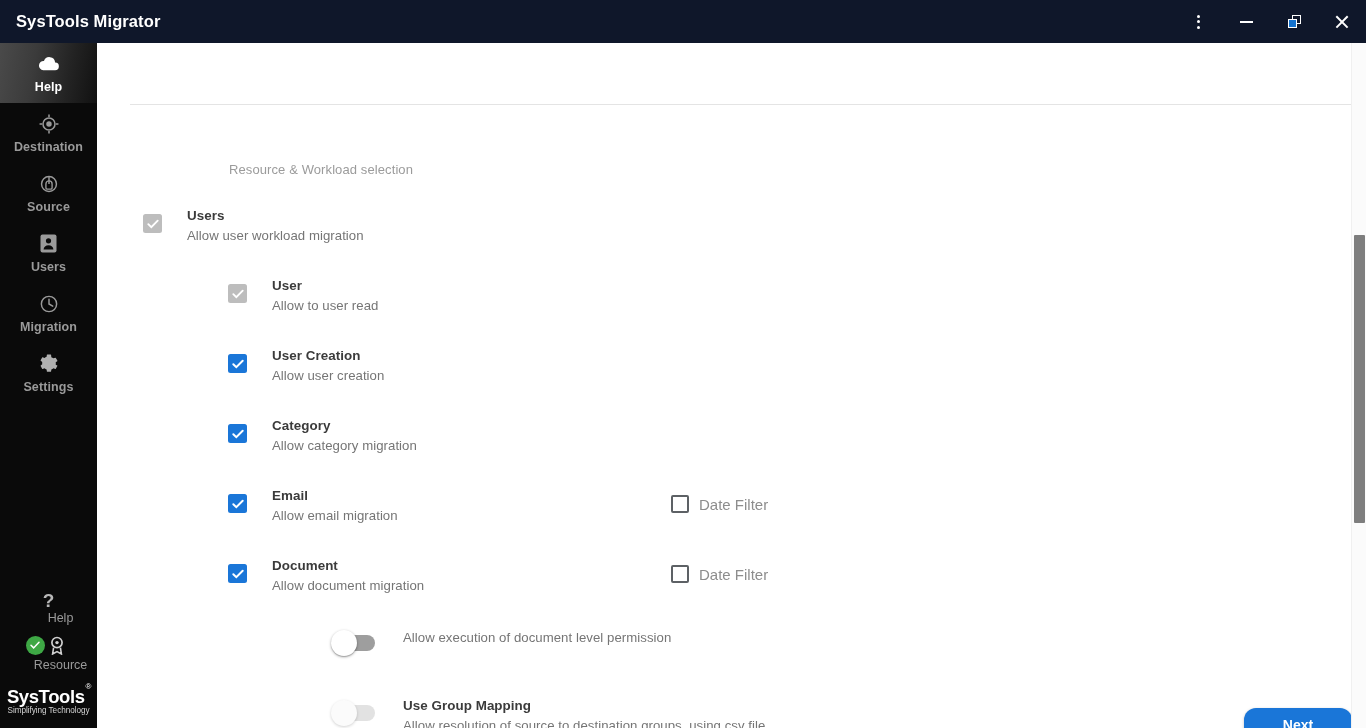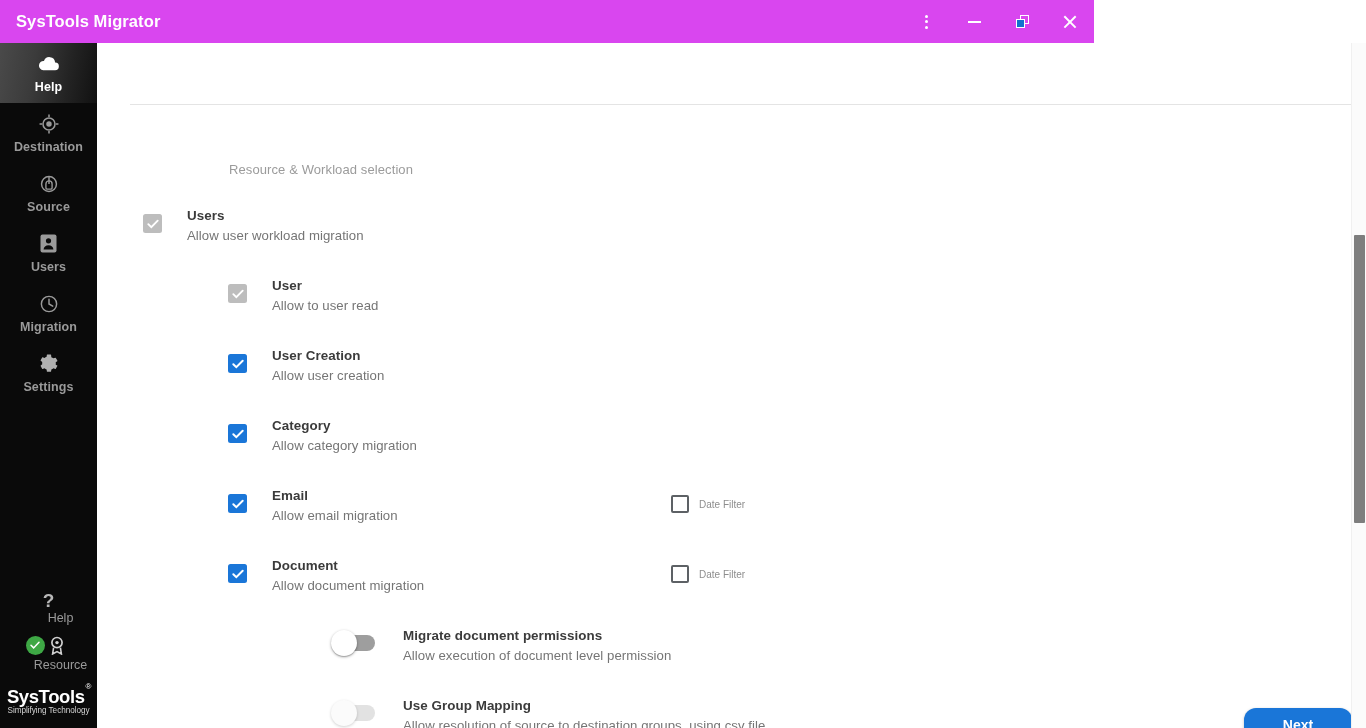--- a/index.html
+++ b/index.html
@@ -6,22 +6,22 @@
   html,body { width:1366px; height:728px; overflow:hidden; }
   body {
     font-family:"Liberation Sans", sans-serif;
     background:#ffffff;
     -webkit-font-smoothing:antialiased;
   }
   #app { position:relative; width:1366px; height:728px; }
 
   
   .titlebar {
-    position:absolute; left:0; top:0; width:1094px; height:43px;
-    background:#d946ef;
+    position:absolute; left:0; top:0; width:1366px; height:43px;
+    background:#0f172a;
     display:flex; align-items:center;
   }
   .app-title {
     color:#ffffff; font-size:16.5px; font-weight:bold;
     margin-left:16px; letter-spacing:.1px;
   }
   .win-controls {
     position:absolute; right:0; top:0; height:43px;
     display:flex; align-items:center;
   }
@@ -128,21 +128,21 @@
     font-size:13.4px; font-weight:bold; color:#3b3b3b; line-height:18px; letter-spacing:.05px;
   }
   .row-desc {
     font-size:13.2px; color:#757575; line-height:19px; letter-spacing:.05px; margin-top:1px;
   }
 
   .datefilter {
     position:absolute; left:562px; top:13px;
     display:flex; align-items:center; gap:10px; cursor:pointer;
   }
-  .datefilter .df-label { font-size:10px; color:#8d8d8d; }
+  .datefilter .df-label { font-size:15px; color:#8d8d8d; }
   .datefilter .cb { margin-top:0; }
 
   
   .toggle-row { position:relative; display:flex; align-items:flex-start; padding-left:224px; height:70px; }
   .switch {
     position:relative; width:42px; height:16px; border-radius:9px; flex:0 0 42px;
     margin-top:13px; cursor:pointer;
   }
   .switch.off { background:#9e9e9e; }
   .switch.off-light { background:#e2e2e2; cursor:default; }
@@ -385,21 +385,20 @@
           <span class="cb unchecked"></span>
           <span class="df-label">Date Filter</span>
         </span>
       </div>
 
       <div class="toggle-row">
         <span class="switch off">
           <span class="knob"></span>
         </span>
         <span class="row-texts">
-          <span class="row-title" style="display:block">Migrate document permissions</span>
           <span class="row-desc" style="display:block">Allow execution of document level permission</span>
         </span>
       </div>
 
       <div class="toggle-row">
         <span class="switch off-light">
           <span class="knob"></span>
         </span>
         <span class="row-texts">
           <span class="row-title" style="display:block">Use Group Mapping</span>

